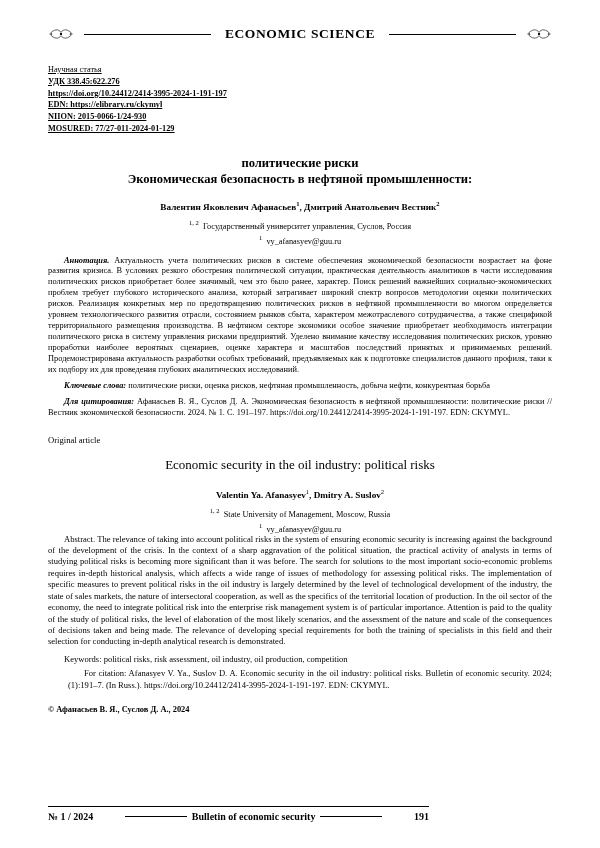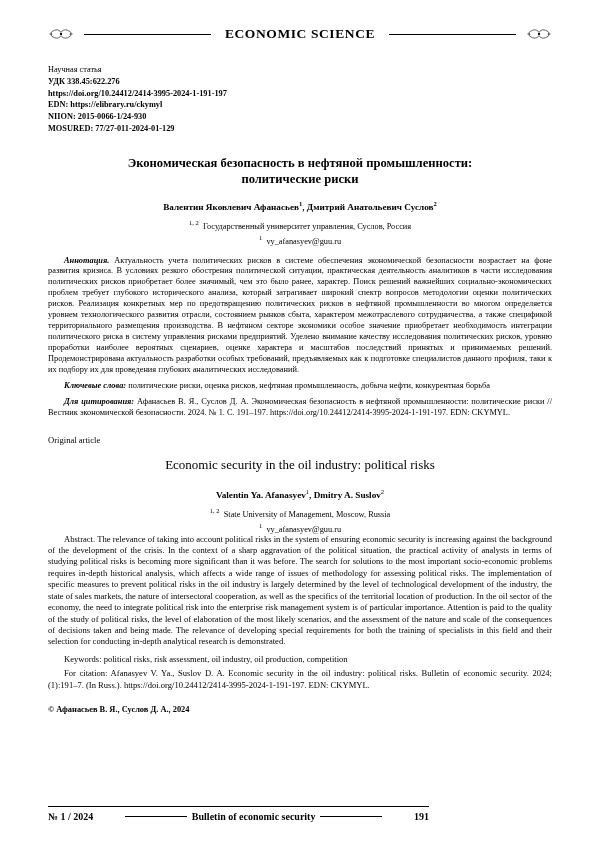--- a/index.html
+++ b/index.html
@@ -58,21 +58,21 @@
     flex: 0 0 auto;
     display: block;
   }
 
   
   .meta {
     margin-top: 22px;
     font-size: 8.3px;
     line-height: 1.42;
   }
-  .meta .line { white-space: nowrap; }
+  .meta .line { white-space: nowrap; text-decoration: underline; }
   .meta .b { font-weight: bold; }
 
   
   .ru-title {
     margin-top: 20px;
     text-align: center;
     font-size: 12.6px;
     font-weight: bold;
     line-height: 1.28;
   }
@@ -135,21 +135,21 @@
     text-align: center;
     font-size: 8.3px;
   }
   .en-para {
     font-size: 8.55px;
     line-height: 1.34;
     text-align: justify;
     text-indent: 16px;
   }
   .en-kw { margin-top: 6px; }
-  .en-cite { margin-top: 3px; }
+  .en-cite { margin-top: 3px; margin-left: 20px; }
 
   .copyright {
     margin-top: 14px;
     font-size: 8.4px;
     font-weight: bold;
   }
 
   
   .footer {
     position: absolute;
@@ -217,26 +217,26 @@
     <div class="meta">
       <div class="line">Научная статья</div>
       <div class="line b">УДК 338.45:622.276</div>
       <div class="line b">https://doi.org/10.24412/2414-3995-2024-1-191-197</div>
       <div class="line b">EDN: https://elibrary.ru/ckymyl</div>
       <div class="line b">NIION: 2015-0066-1/24-930</div>
       <div class="line b">MOSURED: 77/27-011-2024-01-129</div>
     </div>
 
     <div class="ru-title">
+      <div>политические риски</div>
       <div>Экономическая безопасность в нефтяной промышленности:</div>
-      <div>политические риски</div>
     </div>
 
     <div class="authors">
-      <span>Валентин Яковлевич Афанасьев</span><span class="sups" style="font-size:6.6px;vertical-align:super;">1</span>, <span>Дмитрий Анатольевич Суслов</span><span class="sups" style="font-size:6.6px;vertical-align:super;">2</span>
+      <span>Валентин Яковлевич Афанасьев</span><span class="sups" style="font-size:6.6px;vertical-align:super;">1</span>, <span>Дмитрий Анатольевич Вестник</span><span class="sups" style="font-size:6.6px;vertical-align:super;">2</span>
     </div>
 
     <div class="affil">
       <span class="sups">1, 2</span>&nbsp;&nbsp;<span>Государственный университет управления, Суслов, Россия</span>
     </div>
 
     <div class="email">
       <span class="sups">1</span>&nbsp;&nbsp;<span>vy_afanasyev@guu.ru</span>
     </div>
 

